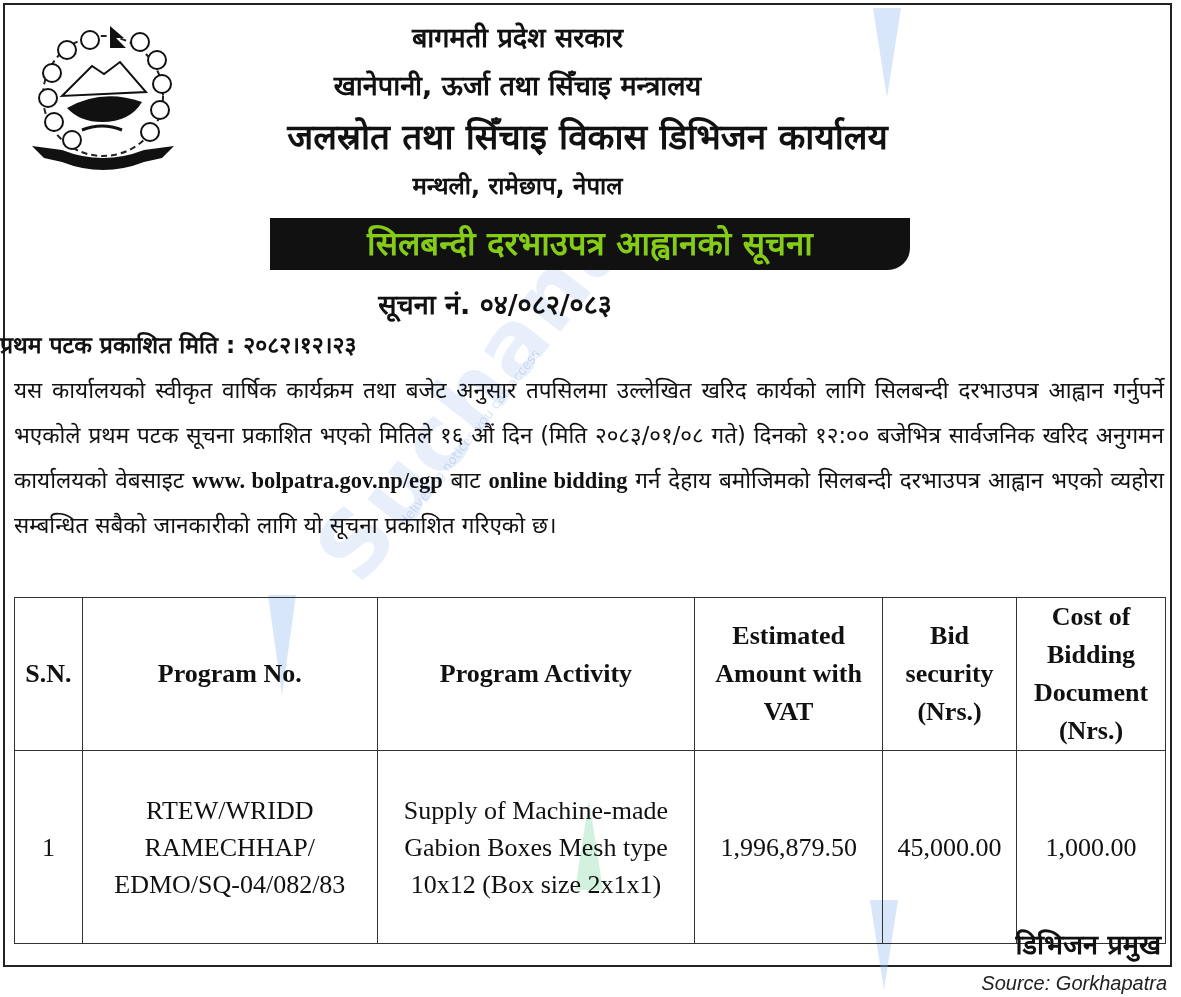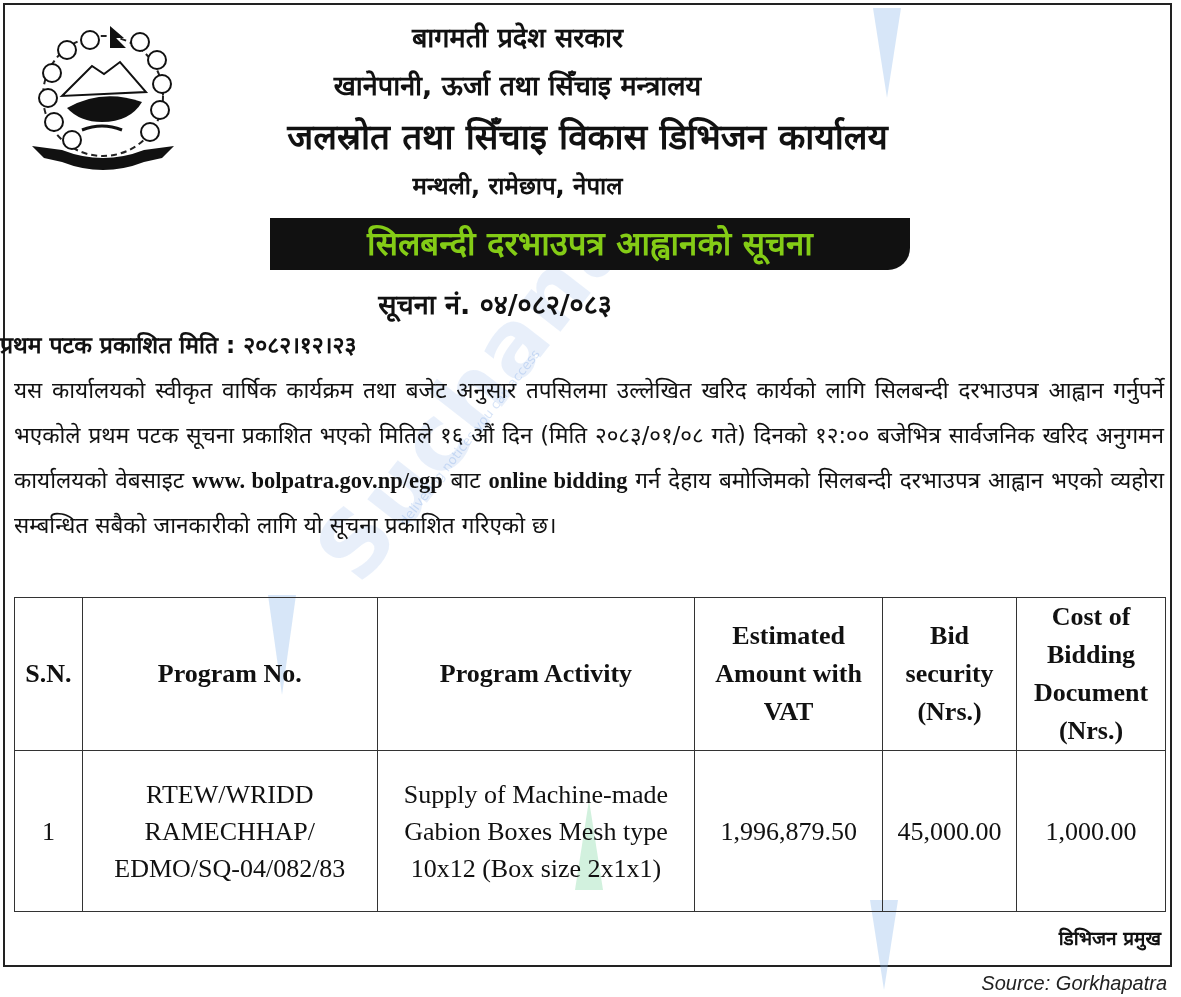--- a/index.html
+++ b/index.html
@@ -16,23 +16,23 @@
   .l3 { top:112px; font-size:35px; left:70px; }
   .l4 { top:168px; font-size:24px; }
   .banner { position:absolute; left:270px; top:218px; width:640px; height:52px; background:#111; color:#84cc16; font-family:"DejaVu Sans", sans-serif; font-weight:bold; font-size:33px; text-align:center; line-height:52px; border-radius:0 0 22px 0; }
   .notice-no { position:absolute; left:0; width:990px; top:285px; text-align:center; font-family:"DejaVu Sans", sans-serif; font-weight:bold; font-size:27px; }
   .pub-date { position:absolute; left:0; width:1169px; top:328px; text-align:left; font-family:"DejaVu Sans", sans-serif; font-weight:bold; font-size:23px; }
   .para { position:absolute; left:14px; top:368px; width:1150px; font-family:"DejaVu Sans", sans-serif; font-size:22.5px; line-height:45px; text-align:justify; text-align-last:left; }
   .para b { font-family:Liberation Serif, serif;margin-top:8px; }
   table.bids { position:absolute; left:14px; top:597px; width:1152px; border-collapse:collapse; font-family:"Liberation Serif", serif; }
   table.bids th, table.bids td { border:1.5px solid #333; text-align:center; vertical-align:middle; }
   table.bids th { font-weight:bold; font-size:26px; line-height:38px; height:152px; padding:0 2px; }
-  table.bids td { font-size:26px; line-height:37px; height:160px; padding:0 2px; }
+  table.bids td { font-size:26px; line-height:37px; height:160px; padding:16px 2px; }
   td.left { text-align:left; padding-left:6px; }
-  .sign { position:absolute; right:20px; top:925px; font-family:"DejaVu Sans", sans-serif; font-weight:bold; font-size:19px; }
+  .sign { position:absolute; right:20px; top:925px; font-family:"DejaVu Sans", sans-serif; font-weight:bold; font-size:27px; }
   .source { position:absolute; right:14px; top:972px; font-family:"Liberation Sans", sans-serif; font-style:italic; font-size:20px; color:#222; }
 </style>
 </head>
 <body>
 
 <div class="frame"></div>
 
 <div class="wm wm-text">Suchana</div>
 <div class="wm wm-sub">delivering notices you can access</div>
 <div class="wm wm-arrow" style="left:873px;top:8px;border-top:90px solid #8bb8ea;"></div>

